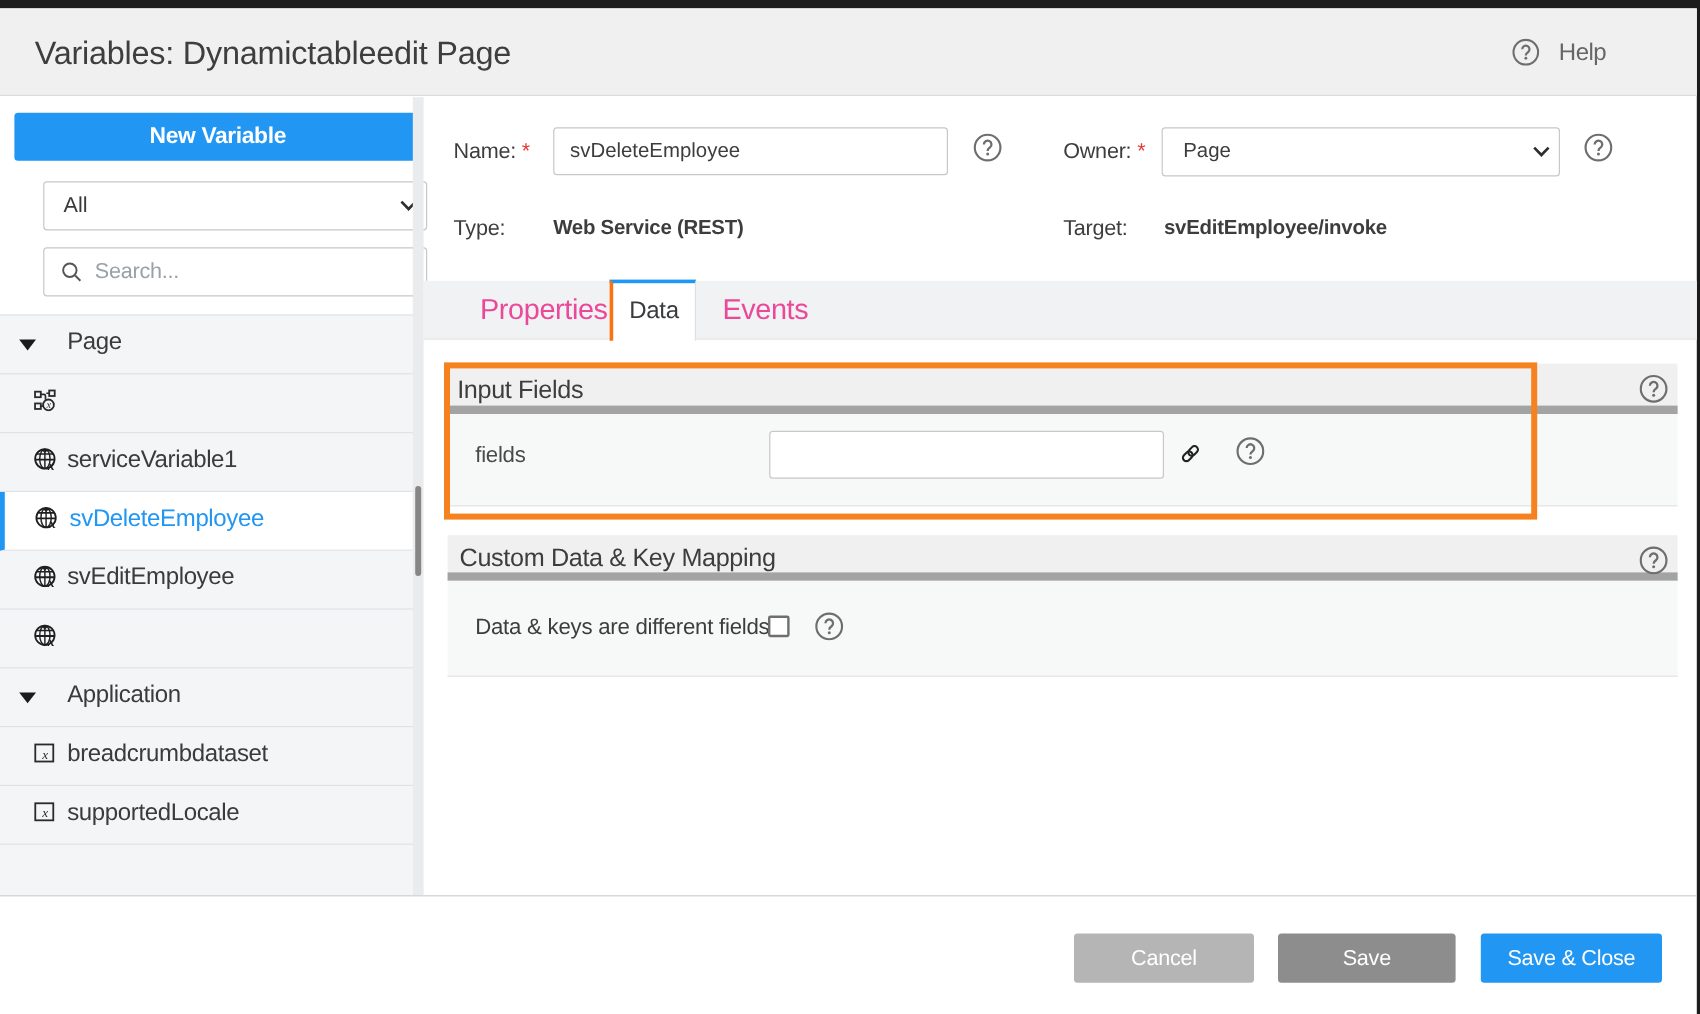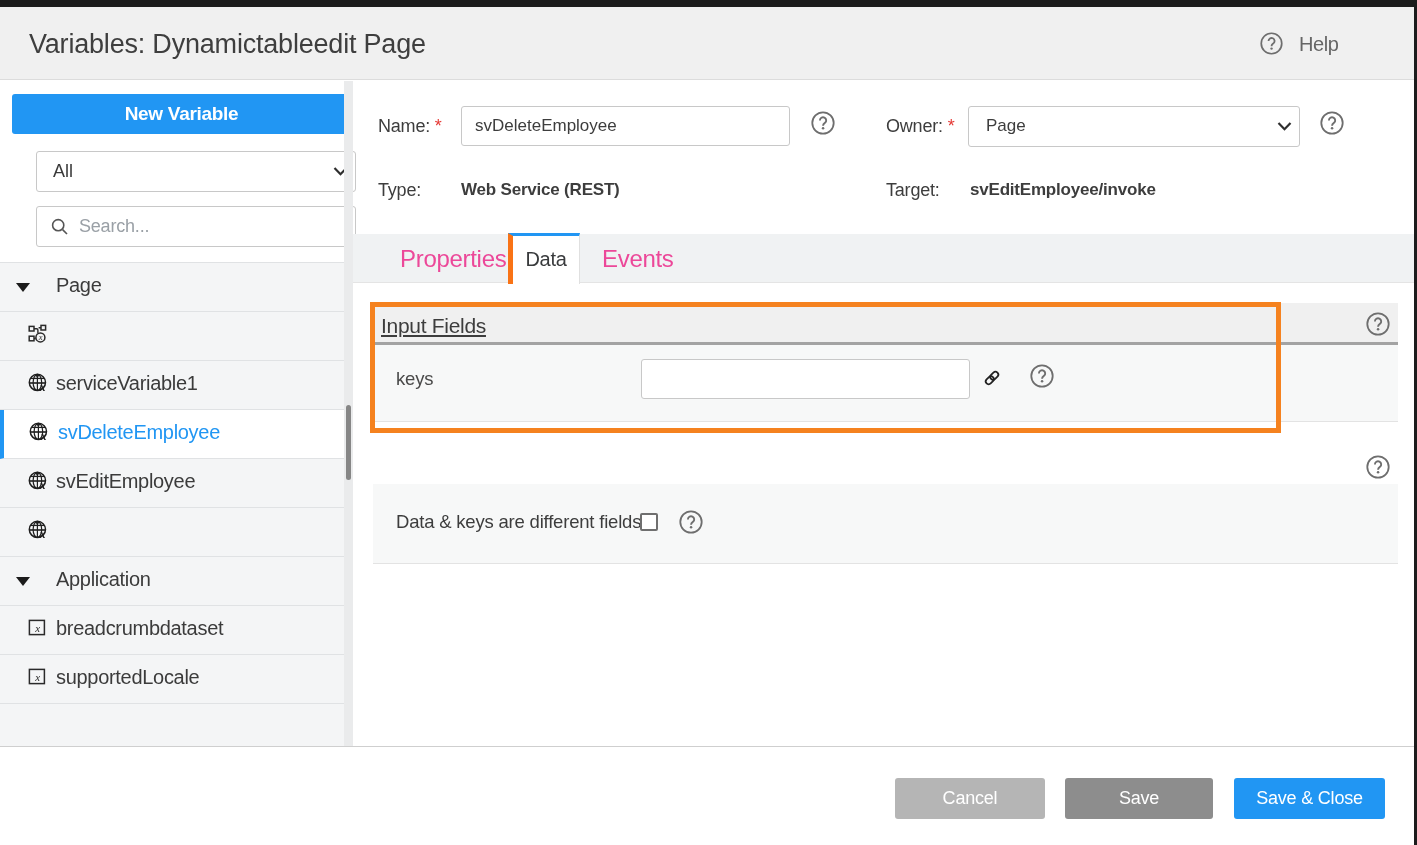--- a/index.html
+++ b/index.html
@@ -40,24 +40,24 @@
 #bsave { left:1065px; width:148px; background:#8d8d8d; }
 #bclose { left:1234px; width:151px; background:#2196f3; }
 
 .flabel { position:absolute; font-size:18px; letter-spacing:-0.2px; color:#3d3d3d; line-height:20px; }
 .red { color:#e53935; }
 .input { position:absolute; background:#fff; border:1px solid #c8c8c8; border-radius:3px; font-size:17px; color:#3d3d3d; line-height:38px; padding-left:13px; }
 .bold { font-weight:bold; }
 
 #tabband { position:absolute; left:353px; top:234px; width:1061px; height:49px; background:#f0f2f3; border-bottom:1px solid #e4e4e4; }
 .tab { position:absolute; top:234px; height:49px; line-height:49px; font-size:24px; letter-spacing:-0.3px; color:#ec4899;text-align:center; }
-#tabactive { position:absolute; left:508px; top:233px; width:72px; height:51px; background:#fff; border-top:3px solid #2196f3; border-left:5px solid #f97316; border-right:1px solid #e0e0e0; text-align:center; line-height:46px; font-size:20px; letter-spacing:-0.3px; color:#393b3d; }
+#tabactive { position:absolute; left:508px; top:233px; width:72px; height:51px; background:#fff; border-top:3px solid #2196f3; border-left:3px solid #f97316; border-right:1px solid #e0e0e0; text-align:center; line-height:46px; font-size:20px; letter-spacing:-0.3px; color:#393b3d; }
 
 .sect { position:absolute; left:373px; width:1025px; }
-.shead { position:absolute; left:0; top:0; width:1025px; background:#f0f0f0; border-bottom:3px solid #a3a3a3; font-size:21px; letter-spacing:-0.3px; color:#3d3d3d;text-decoration:underline; }
+.shead { position:absolute; left:0; top:0; width:1025px; background:#f0f0f0; border-bottom:7px solid #a3a3a3; font-size:21px; letter-spacing:-0.3px; color:#3d3d3d; }
 .sbody { position:absolute; left:0; width:1025px; background:#f7f8f8; border-bottom:1px solid #e3e3e3; }
 #sec1 { top:303px; height:119px; }
 #sec1 .shead { height:42px; line-height:45px; padding-left:8px; }
 #sec1 .sbody { top:42px; height:77px; }
 #sec2 { top:446px; height:118px; }
 #sec2 .shead { height:38px; line-height:40px; padding-left:10px; }
 #sec2 .sbody { top:38px; height:80px; }
 #orange { position:absolute; left:370px; top:302px; width:911px; height:131px; border:5px solid #f5821f; }
 #chk { position:absolute; left:640px; top:513px; width:18px; height:18px; border:2px solid #6f6f6f; border-radius:2px; background:#fff; }
 .qq { position:absolute; }
@@ -198,41 +198,42 @@
 
 <div id="tabband"></div>
 <div class="tab" style="left:400px;">Properties</div>
 <div class="tab" style="left:602px;">Events</div>
 <div id="tabactive">Data</div>
 
 <div id="sec1" class="sect">
     <div class="shead">Input Fields</div>
     <div class="sbody"></div>
   </div>
-<div class="flabel" style="left:396px; top:369px; font-size:18.5px; color:#4a4a4a;">keys</div>
+<div class="flabel" style="left:396px; top:369px; font-size:18.5px; color:#4a4a4a;">fields</div>
 <div class="input" style="left:641px; top:359px; width:329px; height:40px;"></div>
 <svg class="abs" style="left:982px; top:368px;" width="20" height="20" viewBox="0 0 24 24" fill="none" stroke="#222" stroke-width="2.1">
     <g transform="rotate(-45 12 12)">
       <rect x="2.8" y="8.6" width="10.8" height="6.9" rx="3.45"></rect>
       <rect x="10.4" y="8.6" width="10.8" height="6.9" rx="3.45"></rect>
     </g>
   </svg>
 <svg class="qq" style="left:1030px; top:364px;" width="24" height="24" viewBox="0 0 24 24">
     <circle cx="12" cy="12" r="10.7" fill="none" stroke="#6e6e6e" stroke-width="1.8"></circle>
     <path d="M8.9 9.4 a3.15 3.15 0 1 1 5.1 2.47 c-1.05.8-1.9 1.3-1.9 2.63 v0.35" fill="none" stroke="#6e6e6e" stroke-width="1.9"></path>
     <circle cx="12.05" cy="17.3" r="1.25" fill="#6e6e6e"></circle>
   </svg>
 <svg class="qq" style="left:1366px; top:312px;" width="24" height="24" viewBox="0 0 24 24">
     <circle cx="12" cy="12" r="10.7" fill="none" stroke="#6e6e6e" stroke-width="1.8"></circle>
     <path d="M8.9 9.4 a3.15 3.15 0 1 1 5.1 2.47 c-1.05.8-1.9 1.3-1.9 2.63 v0.35" fill="none" stroke="#6e6e6e" stroke-width="1.9"></path>
     <circle cx="12.05" cy="17.3" r="1.25" fill="#6e6e6e"></circle>
   </svg>
 <div id="orange"></div>
 
 <div id="sec2" class="sect">
+    <div class="shead">Custom Data &amp; Key Mapping</div>
     <div class="sbody"></div>
   </div>
 <div class="flabel" style="left:396px; top:512px; font-size:18.5px;">Data &amp; keys are different fields</div>
 <div id="chk"></div>
 <svg class="qq" style="left:679px; top:510px;" width="24" height="24" viewBox="0 0 24 24">
     <circle cx="12" cy="12" r="10.7" fill="none" stroke="#6e6e6e" stroke-width="1.8"></circle>
     <path d="M8.9 9.4 a3.15 3.15 0 1 1 5.1 2.47 c-1.05.8-1.9 1.3-1.9 2.63 v0.35" fill="none" stroke="#6e6e6e" stroke-width="1.9"></path>
     <circle cx="12.05" cy="17.3" r="1.25" fill="#6e6e6e"></circle>
   </svg>
 <svg class="qq" style="left:1366px; top:455px;" width="24" height="24" viewBox="0 0 24 24">

